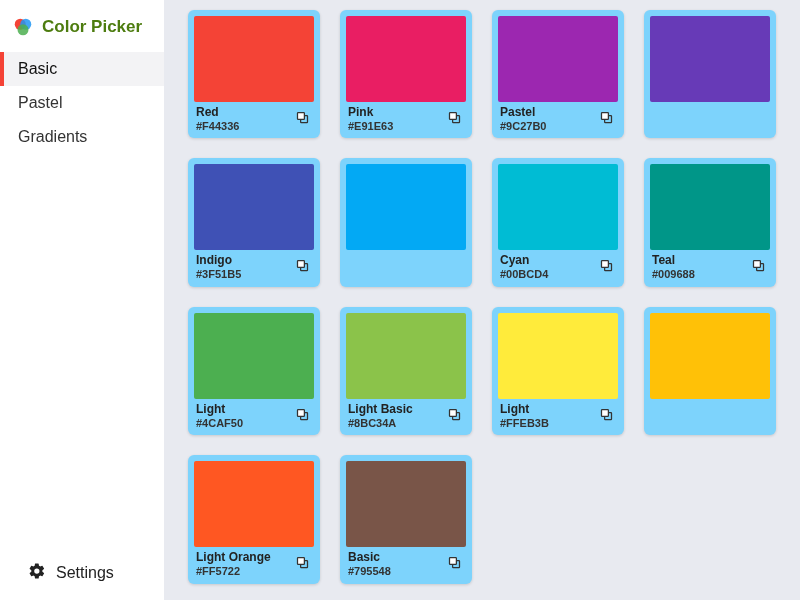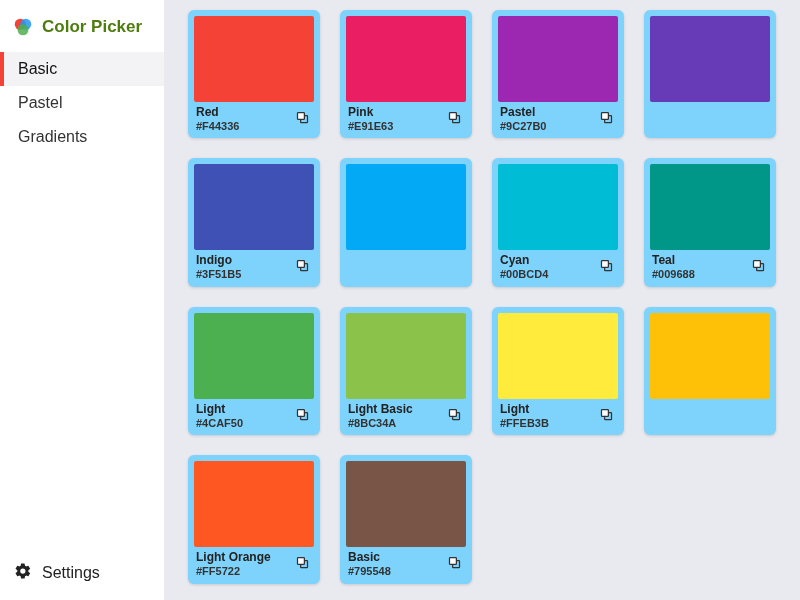--- a/index.html
+++ b/index.html
@@ -45,21 +45,21 @@
 .nav-item.active {
   background: #f3f3f5;
   border-left-color: #f44336;
   color: #111;
 }
 .spacer { flex: 1; }
 .settings {
   display: flex;
   align-items: center;
   gap: 10px;
-  padding: 14px 14px 16px 14px;
+  padding: 14px 14px 16px 28px;
   font-size: 16px;
   color: #222;
   cursor: pointer;
 }
 .main {
   flex: 1;
   padding: 10px 18px 18px 24px;
   overflow-y: auto;
 }
 .grid {

